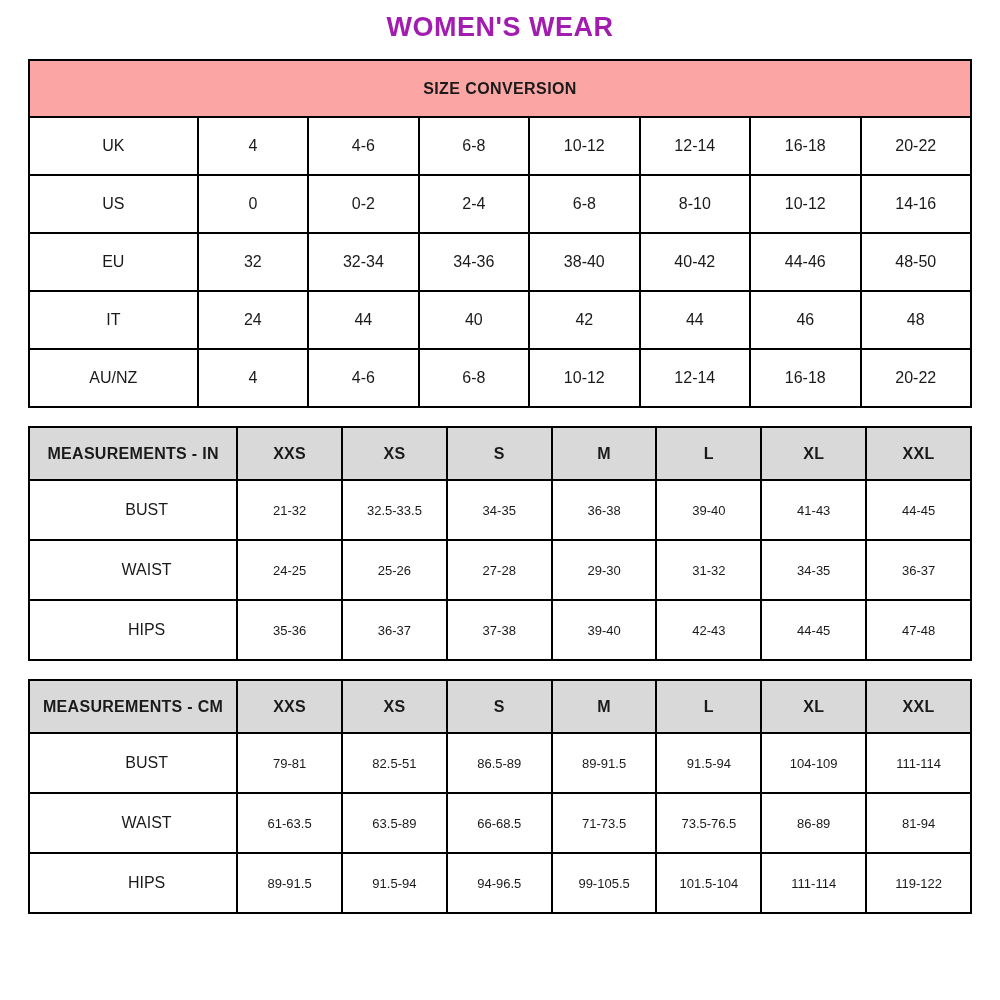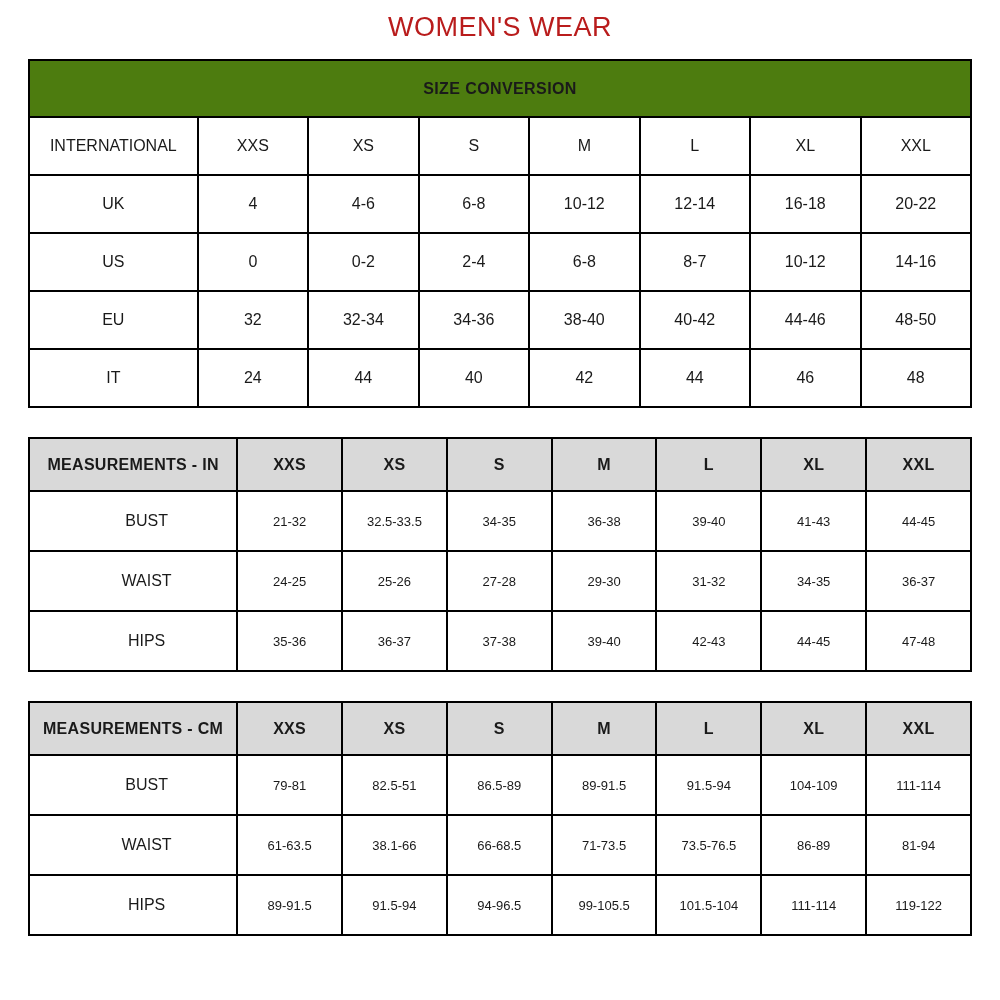--- a/index.html
+++ b/index.html
@@ -12,49 +12,49 @@
   }
   .page {
     width: 944px;
     margin: 0 auto;
     padding-top: 12px;
   }
   h1.title {
     margin: 0 0 16px 0;
     text-align: center;
     font-size: 27px;
-    font-weight: 400;
+    font-weight: 700;
     letter-spacing: 0.5px;
-    color: #b91c1c;
+    color: #a21caf;
   }
   table {
     width: 100%;
     border-collapse: collapse;
     table-layout: fixed;
   }
   td {
     border: 2px solid #000000;
     text-align: center;
     vertical-align: middle;
     padding: 2px 4px;
     overflow: hidden;
     white-space: nowrap;
   }
   
   .t1 col.label-col { width: 17.9%; }
   .t1 td { height: 52px; font-size: 16px; }
   .t1 td.caption {
-    background: #4d7c0f;
+    background: #fca5a5;
     font-weight: 700;
     font-size: 16px;
     letter-spacing: 0.4px;
     height: 51px;
   }
   
-  .tm { margin-top: 29px; }
+  .tm { margin-top: 18px; }
   .tm col.label-col { width: 22.1%; }
   .tm td.head {
     background: #d9d9d9;
     font-weight: 700;
     font-size: 16px;
     height: 47px;
     letter-spacing: 0.3px;
   }
   .tm td { height: 54px; font-size: 13px; }
   .tm td.rowlabel { font-size: 16px; padding-left: 31px; }
@@ -73,48 +73,38 @@
         <col>
         <col>
         <col>
         <col>
         <col>
         <col>
     </colgroup>
     <tbody>
       <tr>
         <td colspan="8" class="caption">SIZE CONVERSION</td>
-      </tr>
-      <tr>
-        <td>INTERNATIONAL</td>
-        <td>XXS</td>
-        <td>XS</td>
-        <td>S</td>
-        <td>M</td>
-        <td>L</td>
-        <td>XL</td>
-        <td>XXL</td>
       </tr>
       <tr>
         <td>UK</td>
         <td>4</td>
         <td>4-6</td>
         <td>6-8</td>
         <td>10-12</td>
         <td>12-14</td>
         <td>16-18</td>
         <td>20-22</td>
       </tr>
       <tr>
         <td>US</td>
         <td>0</td>
         <td>0-2</td>
         <td>2-4</td>
         <td>6-8</td>
-        <td>8-7</td>
+        <td>8-10</td>
         <td>10-12</td>
         <td>14-16</td>
       </tr>
       <tr>
         <td>EU</td>
         <td>32</td>
         <td>32-34</td>
         <td>34-36</td>
         <td>38-40</td>
         <td>40-42</td>
@@ -124,20 +114,30 @@
       <tr>
         <td>IT</td>
         <td>24</td>
         <td>44</td>
         <td>40</td>
         <td>42</td>
         <td>44</td>
         <td>46</td>
         <td>48</td>
       </tr>
+      <tr>
+        <td>AU/NZ</td>
+        <td>4</td>
+        <td>4-6</td>
+        <td>6-8</td>
+        <td>10-12</td>
+        <td>12-14</td>
+        <td>16-18</td>
+        <td>20-22</td>
+      </tr>
     </tbody>
   </table>
 
   <table class="tm">
     <colgroup>
       <col class="label-col">
         <col>
         <col>
         <col>
         <col>
@@ -217,21 +217,21 @@
         <td>82.5-51</td>
         <td>86.5-89</td>
         <td>89-91.5</td>
         <td>91.5-94</td>
         <td>104-109</td>
         <td>111-114</td>
       </tr>
       <tr>
         <td class="rowlabel">WAIST</td>
         <td>61-63.5</td>
-        <td>38.1-66</td>
+        <td>63.5-89</td>
         <td>66-68.5</td>
         <td>71-73.5</td>
         <td>73.5-76.5</td>
         <td>86-89</td>
         <td>81-94</td>
       </tr>
       <tr>
         <td class="rowlabel">HIPS</td>
         <td>89-91.5</td>
         <td>91.5-94</td>

